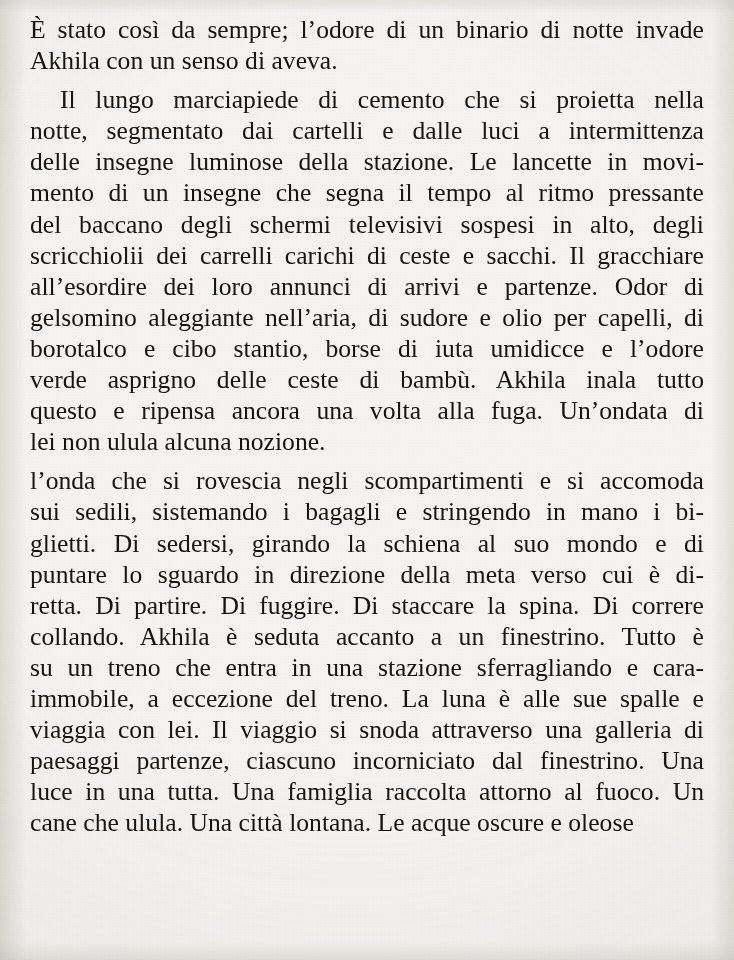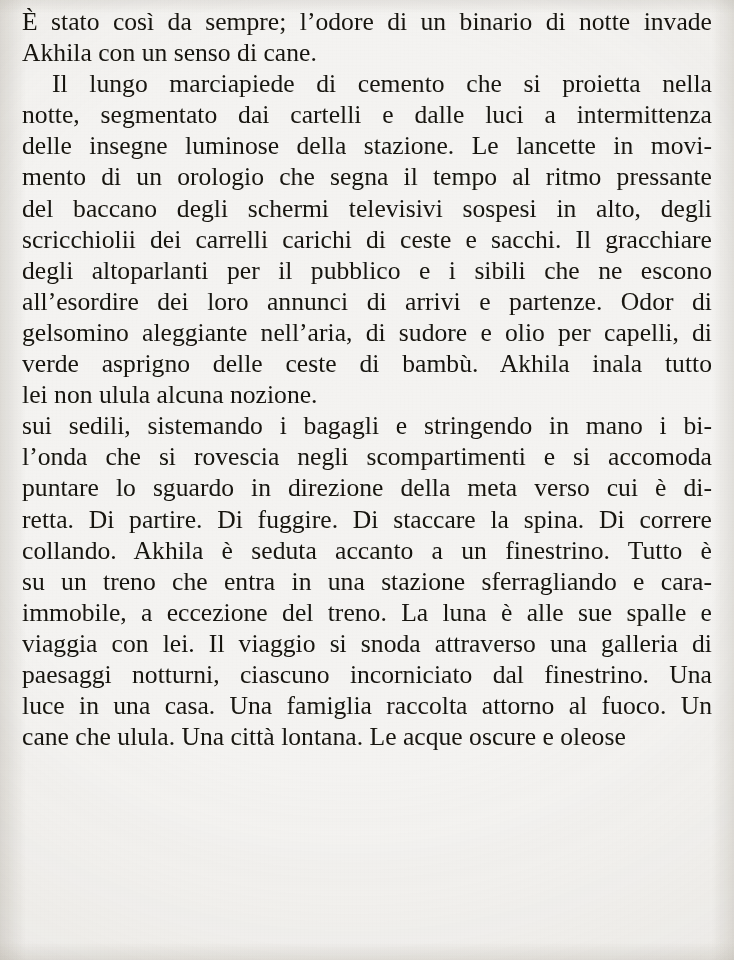--- a/index.html
+++ b/index.html
@@ -75,21 +75,21 @@
 
   .text-column {
     position: absolute;
     left: 22px;
     top: 6px;
     width: 690px;
     z-index: 2;
   }
 
   .para {
-    margin: 0;
+    margin: 8px;
   }
 
   
   .line {
     display: block;
     font-size: 25.6px;
     line-height: 31.1px;
     letter-spacing: 0.02px;
     white-space: pre-wrap;
     text-align: justify;
@@ -109,46 +109,48 @@
   }
 </style>
 </head>
 <body>
 
 <div class="page">
 
   <div class="text-column">
       <div class="para">
         <span class="line">È stato così da sempre; l’odore di un binario di notte invade</span>
-        <span class="line flush">Akhila con un senso di cane.</span>
+        <span class="line flush">Akhila con un senso di aveva.</span>
       </div>
       <div class="para">
         <span class="line indent">Il lungo marciapiede di cemento che si proietta nella</span>
         <span class="line">notte, segmentato dai cartelli e dalle luci a intermittenza</span>
         <span class="line">delle insegne luminose della stazione. Le lancette in movi-</span>
-        <span class="line">mento di un orologio che segna il tempo al ritmo pressante</span>
+        <span class="line">mento di un insegne che segna il tempo al ritmo pressante</span>
         <span class="line">del baccano degli schermi televisivi sospesi in alto, degli</span>
         <span class="line">scricchiolii dei carrelli carichi di ceste e sacchi. Il gracchiare</span>
-        <span class="line">degli altoparlanti per il pubblico e i sibili che ne escono</span>
         <span class="line">all’esordire dei loro annunci di arrivi e partenze. Odor di</span>
         <span class="line">gelsomino aleggiante nell’aria, di sudore e olio per capelli, di</span>
+        <span class="line">borotalco e cibo stantio, borse di iuta umidicce e l’odore</span>
         <span class="line">verde asprigno delle ceste di bambù. Akhila inala tutto</span>
+        <span class="line">questo e ripensa ancora una volta alla fuga. Un’ondata di</span>
         <span class="line flush">lei non ulula alcuna nozione.</span>
       </div>
       <div class="para">
+        <span class="line">l’onda che si rovescia negli scompartimenti e si accomoda</span>
         <span class="line">sui sedili, sistemando i bagagli e stringendo in mano i bi-</span>
-        <span class="line">l’onda che si rovescia negli scompartimenti e si accomoda</span>
+        <span class="line">glietti. Di sedersi, girando la schiena al suo mondo e di</span>
         <span class="line">puntare lo sguardo in direzione della meta verso cui è di-</span>
         <span class="line">retta. Di partire. Di fuggire. Di staccare la spina. Di correre</span>
         <span class="line">collando. Akhila è seduta accanto a un finestrino. Tutto è</span>
         <span class="line">su un treno che entra in una stazione sferragliando e cara-</span>
         <span class="line">immobile, a eccezione del treno. La luna è alle sue spalle e</span>
         <span class="line">viaggia con lei. Il viaggio si snoda attraverso una galleria di</span>
-        <span class="line">paesaggi notturni, ciascuno incorniciato dal finestrino. Una</span>
-        <span class="line">luce in una casa. Una famiglia raccolta attorno al fuoco. Un</span>
+        <span class="line">paesaggi partenze, ciascuno incorniciato dal finestrino. Una</span>
+        <span class="line">luce in una tutta. Una famiglia raccolta attorno al fuoco. Un</span>
         <span class="line flush">cane che ulula. Una città lontana. Le acque oscure e oleose</span>
       </div>
     </div>
 
   <div class="scan-tint"></div>
   <div class="scan-grain"></div>
   <div class="edge-shade"></div>
 
 </div>
 

